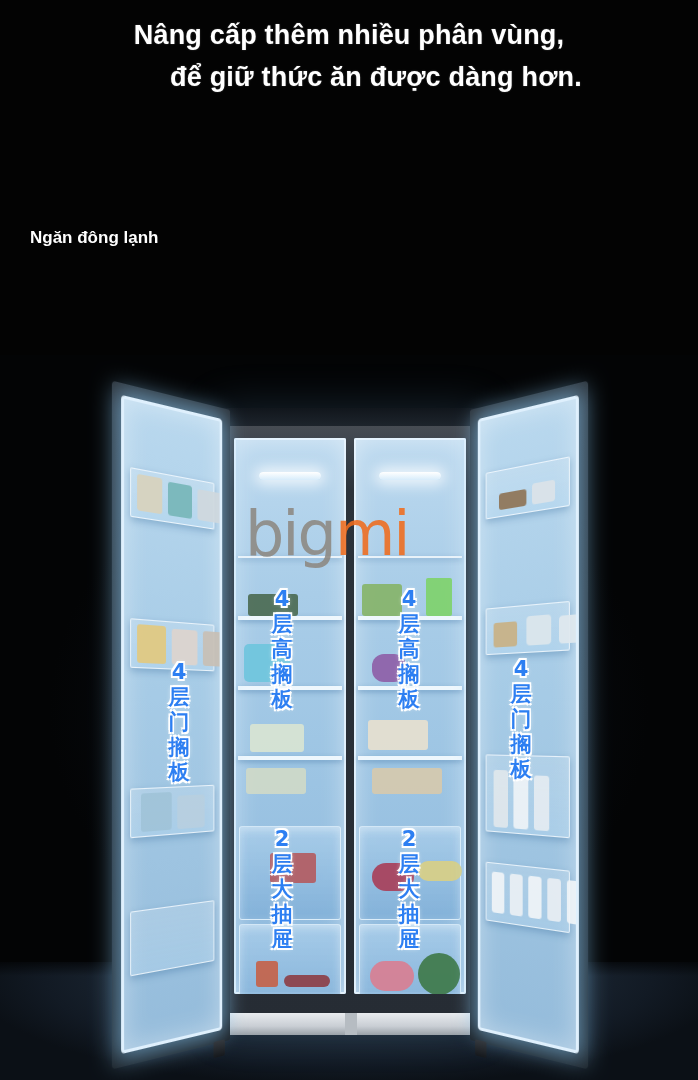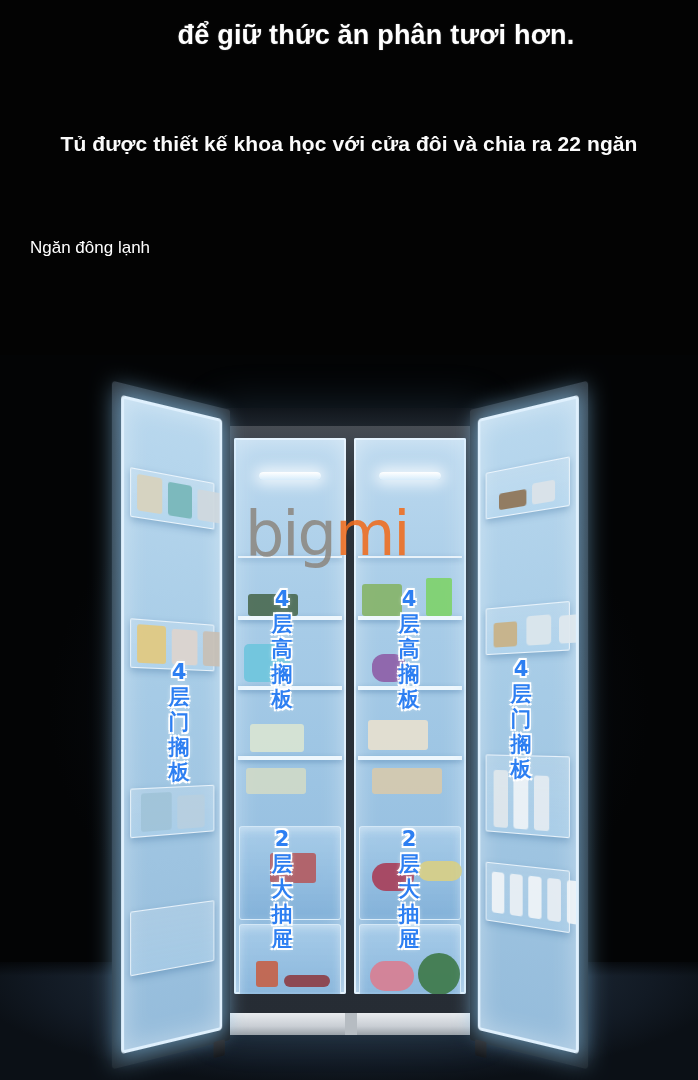--- a/index.html
+++ b/index.html
@@ -32,21 +32,21 @@
     border:1.4px solid #c9b18d;
     display:flex;align-items:center;justify-content:center;
     box-sizing:border-box;
     background:radial-gradient(circle at 50% 45%,#0b0907 0%,#050404 100%);
   }
   .badge .vol{
     color:#e8d4b4;font-size:20px;font-weight:400;letter-spacing:.3px;
     font-family:"DejaVu Sans",sans-serif;
   }
   .badge .cap{
-    margin-top:16px;color:#ffffff;font-weight:400;font-size:17px;
+    margin-top:6px;color:#ffffff;font-weight:700;font-size:17px;
     white-space:nowrap;
   }
   #badge-freezer{left:72px;}
   #badge-freezer .cap{margin-left:-42px;}
   #badge-cooler{left:382px;}
   #badge-cooler .cap{margin-left:-37px;}
 
   
   .scene{position:absolute;left:0;top:355px;width:563px;height:725px;}
 
@@ -177,25 +177,25 @@
        0 0 5px rgba(255,255,255,.9);
   }
   .vlabel span{display:block;}
 </style>
 </head>
 <body>
 
 <div class="page">
 
   <div class="headline">
-    <span class="l2">để giữ thức ăn phân tươi hơn.</span>
+    <span class="l1">Nâng cấp thêm nhiều phân vùng,</span>
+    <span class="l2">để giữ thức ăn được dàng hơn.</span>
   </div>
 
   <div class="subhead">
-    <div>Tủ được thiết kế khoa học với cửa đôi và chia ra 22 ngăn</div>
   </div>
 
   <div class="badges">
     <div class="badge" id="badge-freezer">
       <div class="cap">Ngăn đông lạnh</div>
     </div>
   </div>
 
   <div class="scene">
     <div class="wall"></div>

